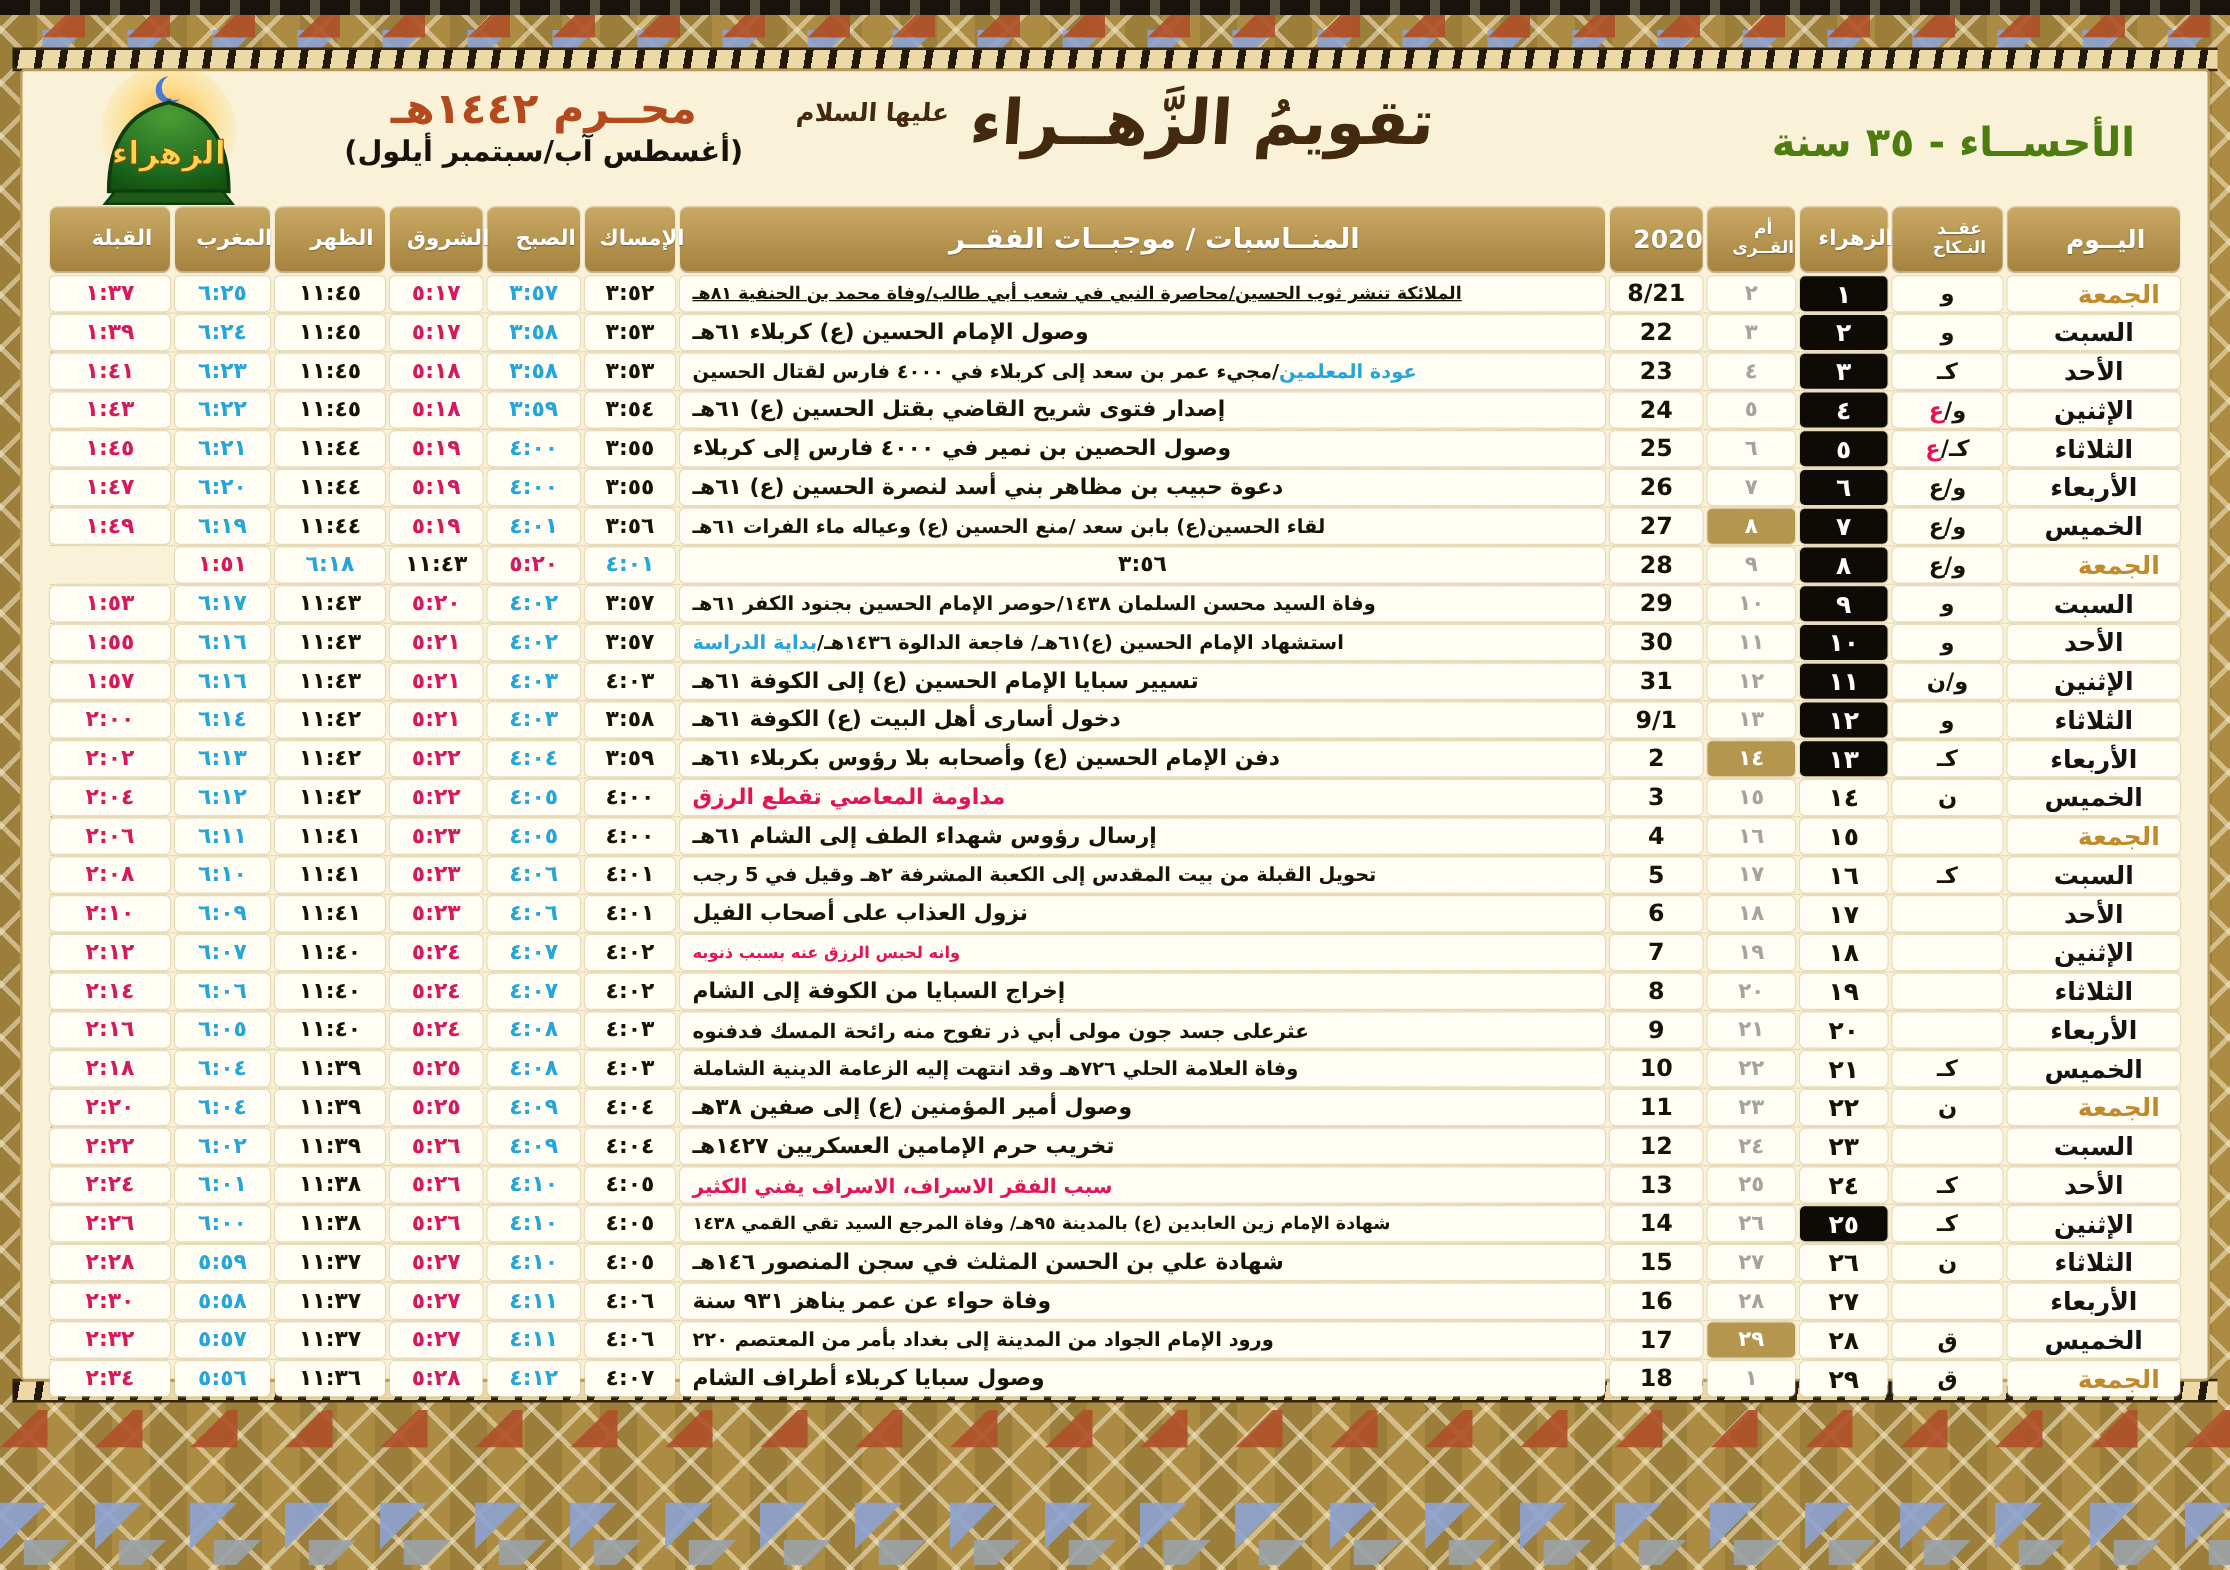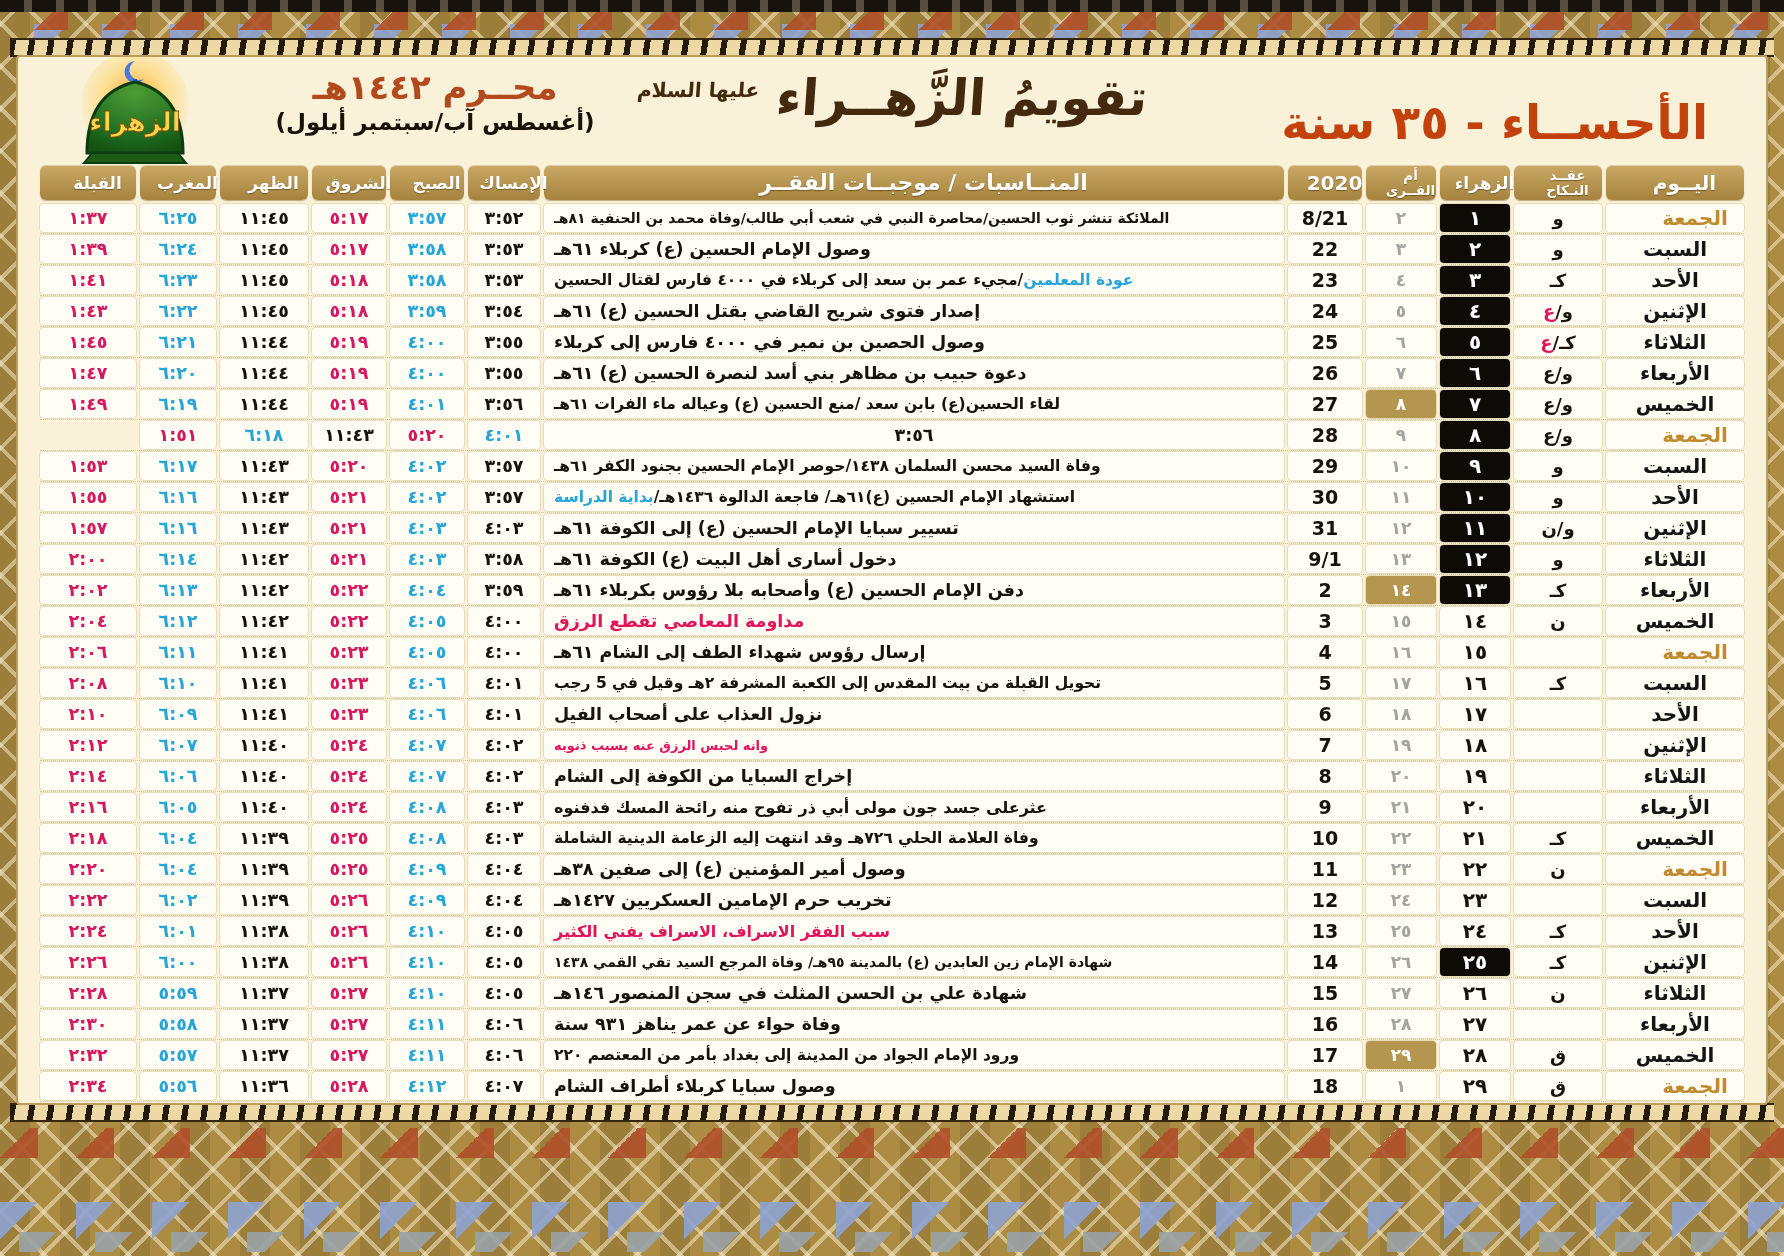--- a/index.html
+++ b/index.html
@@ -29,36 +29,36 @@
   .comb{position:absolute;left:10px;right:10px;height:15px;
     background:repeating-linear-gradient(99deg,#241a0c 0 6px,#ecd9a5 6px 19px);
     border-top:2px solid #35270f;border-bottom:2px solid #35270f;}
   #comb-top{top:38px;}
   #comb-bottom{bottom:134px;}
   #card{position:absolute;top:55px;left:16px;right:16px;bottom:151px;
     background:#f9f1d8;border:2px solid #bb9c58;border-radius:4px;
     padding:6px 22px;box-sizing:border-box;}
   
   #hdr{position:relative;height:100px;}
-  #region-title{position:absolute;right:36px;top:32px;font-size:47px;font-weight:bold;
-    color:#c2410c;letter-spacing:1px;}
+  #region-title{position:absolute;right:36px;top:32px;font-size:32px;font-weight:bold;
+    color:#4d7c0f;letter-spacing:1px;}
   #main-title{position:absolute;left:50%;transform:translateX(-50%) skewX(-4deg);top:6px;
     font-size:50px;font-weight:bold;color:#43290e;white-space:nowrap;}
   #main-title .sws{font-size:20px;vertical-align:18px;letter-spacing:0;}
   #month-block{position:absolute;left:215px;top:4px;width:360px;text-align:center;}
   #month-title{font-size:34px;font-weight:bold;color:#b34a1e;}
   #month-greg{font-size:23px;font-weight:bold;color:#17120a;margin-top:2px;}
   #logo{position:absolute;left:30px;top:-6px;width:130px;height:108px;}
   
   .grid{display:grid;direction:rtl;
     grid-template-columns:138px 88px 70px 70px 74px 740px 72px 74px 74px 88px 76px 96px;
     column-gap:4px;}
   #col-headers{margin-top:2px;}
   .pill{background:linear-gradient(#c9a965,#a5833e);color:#fff;border-radius:6px;
-    height:35px;display:flex;align-items:center;justify-content:center;
+    height:52px;display:flex;align-items:center;justify-content:center;
     font-weight:bold;font-size:20px;text-shadow:0 1px 1px rgba(60,40,0,.5);
     box-shadow:inset 0 1px 0 rgba(255,255,255,.45), 0 1px 1px rgba(90,60,10,.4);padding-left:19px;}
   .pill.two-line{flex-direction:column;font-size:13.5px;line-height:1.1;}
   .pill.events-pill{font-size:22px;letter-spacing:2px;}
   #rows{margin-top:4px;display:flex;flex-direction:column;row-gap:3px;}
   .grid-row{position:relative;}
   .grid-row::after{content:'';position:absolute;left:0;right:0;bottom:-2px;
     border-bottom:1px dotted rgba(160,130,70,.38);}
   .cell{background:#fffdf4;border-radius:4px;height:28px;
     display:flex;align-items:center;justify-content:center;
@@ -149,21 +149,21 @@
 
     <div id="rows">
   <div class="grid grid-row">
     <div class="cell day-cell gold-text">الجمعة</div>
     <div class="cell nikah-cell">
             <span>و</span>
           </div>
     <div class="cell zahra-cell cell-black">١</div>
     <div class="cell umm-cell">٢</div>
     <div class="cell greg-cell">8/21</div>
-    <div class="cell event-cell" style="font-size: 14px;">
+    <div class="cell event-cell" style="font-size: 14px; text-decoration: underline;">
             <span>الملائكة تنشر ثوب الحسين/محاصرة النبي في شعب أبي طالب/وفاة محمد بن الحنفية ٨١هـ</span>
           </div>
     <div class="cell time t-dark">٣:٥٢</div>
     <div class="cell time t-cyan">٣:٥٧</div>
     <div class="cell time t-pink">٥:١٧</div>
     <div class="cell time t-dark">١١:٤٥</div>
     <div class="cell time t-cyan">٦:٢٥</div>
     <div class="cell time t-pink">١:٣٧</div>
   </div>
 

